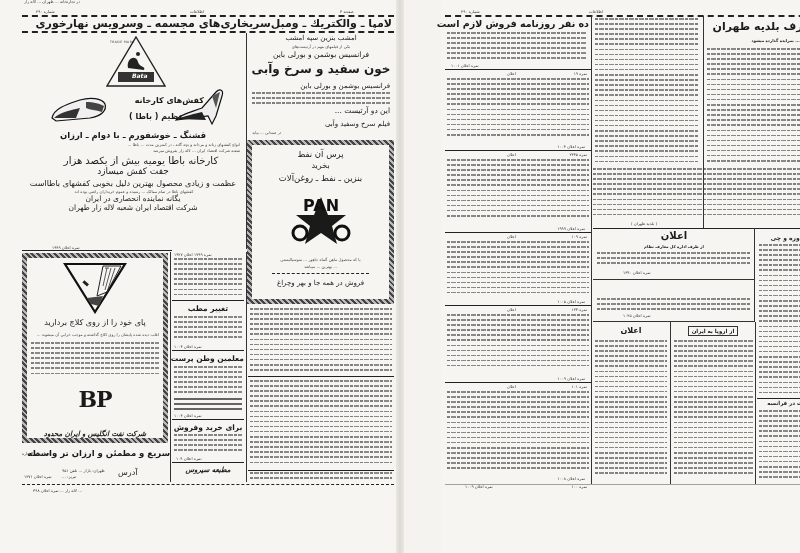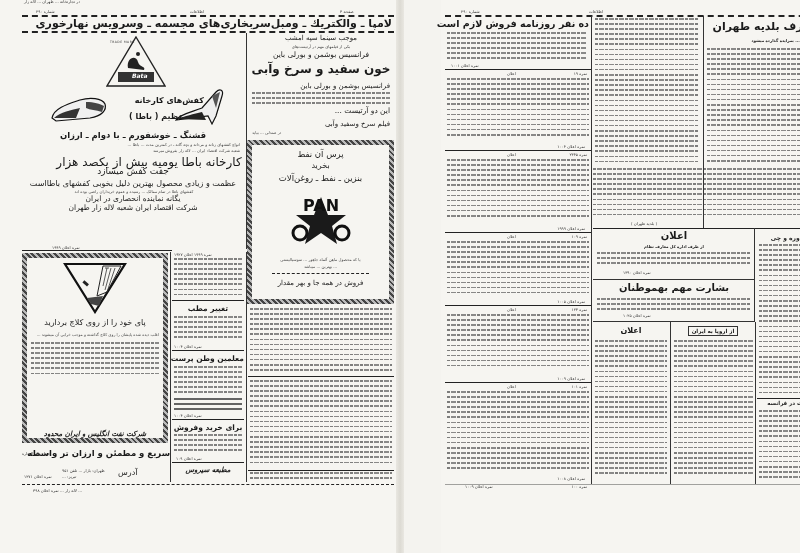--- a/index.html
+++ b/index.html
@@ -55,34 +55,34 @@
     <svg class="abs" style="left:150px; top:52px;" width="54" height="40" viewBox="0 0 54 40">
       <path d="M4 34 C 8 28, 20 26, 30 22 L 44 6 C 48 2, 52 4, 50 10 L 44 30 L 40 38 L 36 30 Z" fill="#eee" stroke="#111" stroke-width="1.2"></path>
       <path d="M6 33 C 12 30, 22 28, 30 26 L 34 34 Z" fill="#222"></path>
       <path d="M40 10 L 48 6 L 44 22 Z" fill="#555"></path>
     </svg>
     <div class="head-lg abs" style="right:40px; top:62px; font-size:8px;">کفش‌های کارخانه</div>
     <div class="head-lg abs" style="right:60px; top:78px; font-size:8px;">عظیم ( باطا )</div>
     <div class="head-lg abs" style="left:0; width:222px; top:96px; font-size:8.5px;">قشنگ ـ خوشفورم ـ با دوام ـ ارزان</div>
     <div class="tiny abs" style="left:4px; width:214px; top:108px;">انواع کفشهای زنانه و مردانه و بچه گانه ـ در کمترین مدت ... باطا ...</div>
     <div class="tiny abs" style="left:4px; width:214px; top:114px; text-align:right;">شعبه شرکت اقتصاد ایران ... لاله زار بفروش میرسد</div>
-    <div class="head-lg abs" style="left:16px; width:222px; top:121px; font-size:12px; font-weight:normal;">کارخانه باطا یومیه بیش از یکصد هزار</div>
+    <div class="head-lg abs" style="left:8px; width:222px; top:121px; font-size:10px; font-weight:normal;">کارخانه باطا یومیه بیش از یکصد هزار</div>
     <div class="head-lg abs" style="left:0; width:222px; top:132px; font-size:9px; font-weight:normal;">جفت کفش میسازد</div>
     <div class="head-lg abs" style="left:0; width:222px; top:145px; font-size:8px; font-weight:normal;">عظمت و زیادی محصول بهترین دلیل بخوبی کفشهای باطااست</div>
     <div class="tiny abs" style="left:10px; width:204px; top:155px; text-align:center;">کفشهای باطا در تمام ممالک ... رسیده و عموم خریداران راضی بوده اند</div>
     <div class="head-lg abs" style="left:0; width:222px; top:160px; font-size:7.5px; font-weight:normal;">یگانه نماینده انحصاری در ایران</div>
     <div class="head-lg abs" style="left:0; width:222px; top:169px; font-size:7.5px; font-weight:normal;">شرکت اقتصاد ایران شعبه لاله زار طهران</div>
   </div>
   <span class="stamp abs" style="left:52px; top:245px;">نمره اعلان ۱۹۹۹</span>
   <div class="rule" style="left:22px; top:250px; width:150px; height:1px;"></div>
 
   <div class="vrule" style="left:246px; top:33px; height:216px;"></div>
 
   <div class="abs" style="left:248px; top:34px; width:146px; height:104px;">
-    <div class="head-lg abs" style="left:0; width:146px; top:0; font-size:7px; font-weight:normal;">موجب   سینما سپه   امشب</div>
+    <div class="head-lg abs" style="left:0; width:146px; top:0; font-size:7px; font-weight:normal;">امشب   بنزین سپه   امشب</div>
     <div class="tiny abs" style="left:0; width:146px; top:10px; text-align:center;">بکی از فیلمهای مهم در آرتیست‌های</div>
     <div class="head-lg abs" style="left:0; width:146px; top:16px; font-size:7.5px; font-weight:normal;">فرانسیس بوشمن   و   بورلی باین</div>
     <div class="head-lg abs" style="left:0; width:146px; top:28px; font-size:12px;">خون سفید و سرخ وآبی</div>
     <div class="head-lg abs" style="right:4px; top:48px; font-size:7px; font-weight:normal;">فرانسیس بوشمن و بورلی باین</div>
     <div class="fillertext" style="left:4px; top:58px; width:138px; height:14px;">
         <div class="ln"></div>
         <div class="ln"></div>
         <div class="ln"></div>
       </div>
     <div class="head-lg abs" style="right:4px; top:72px; font-size:7.5px; font-weight:normal;">این دو آرتیست ...</div>
@@ -97,21 +97,21 @@
     <div class="head-lg abs" style="left:0; width:137px; top:28px; font-size:8.5px; font-weight:normal;">بنزین ـ نفط ـ روغن‌آلات</div>
     <svg class="abs" style="left:36px; top:44px;" width="66" height="58" viewBox="0 0 66 58">
       <polygon points="33,8 40,26 58,26 44,37 49,55 33,44 17,55 22,37 8,26 26,26" fill="#1a1a1a"></polygon>
       <text x="33" y="22" text-anchor="middle" font-size="16" font-weight="bold" fill="#111" font-family="DejaVu Sans, sans-serif">PAN</text>
       <circle cx="12" cy="44" r="7" fill="none" stroke="#111" stroke-width="3"></circle>
       <circle cx="54" cy="44" r="7" fill="none" stroke="#111" stroke-width="3"></circle>
     </svg>
     <div class="tiny abs" style="left:4px; width:129px; top:112px; text-align:center;">یا که محصول ماهن آلماه جاهور ... سوسیالیستی</div>
     <div class="tiny abs" style="left:4px; width:129px; top:119px; text-align:center;">... بهترین ... میباشد</div>
     <div class="abs" style="left:20px; top:128px; width:97px; border-top:1px dashed #222;"></div>
-    <div class="head-lg abs" style="left:0; width:137px; top:134px; font-size:7px; font-weight:normal; letter-spacing:1px;">فروش در همه جا و بهر مقدار</div>
+    <div class="head-lg abs" style="left:0; width:137px; top:134px; font-size:7px; font-weight:normal; letter-spacing:1px;">فروش در همه جا و بهر وچراغ</div>
   </div>
 
   <div class="frame-deco" style="left:22px; top:253px; width:146px; height:190px;"></div>
   <div class="abs" style="left:27px; top:258px; width:136px; height:180px;">
     <svg class="abs" style="left:36px; top:4px;" width="64" height="52" viewBox="0 0 64 52">
       <polygon points="2,2 62,2 32,50" fill="none" stroke="#111" stroke-width="2.2"></polygon>
       <path d="M40 4 L 58 4 L 44 30 L 34 34 Z" fill="none" stroke="#222" stroke-width="1"></path>
       <path d="M42 6 L 46 6 M44 6 L 40 24 M48 6 L 42 28 M52 6 L 44 30" stroke="#333" stroke-width=".8"></path>
       <path d="M24 36 L 40 34 L 36 44 L 28 42 Z" fill="#444"></path>
       <rect x="20" y="20" width="6" height="3" transform="rotate(40 23 21)" fill="#222"></rect>
@@ -120,20 +120,21 @@
     <div class="tiny abs" style="left:4px; width:128px; top:74px;">اغلب دیده شده پایشان را روی کلاچ گذاشته و موجب خرابی آن میشوند ...</div>
     <div class="fillertext" style="left:4px; top:84px; width:128px; height:36px;">
         <div class="ln"></div>
         <div class="ln"></div>
         <div class="ln"></div>
         <div class="ln"></div>
         <div class="ln"></div>
         <div class="ln"></div>
         <div class="ln"></div>
       </div>
+    <div class="abs" style="left:0; width:136px; top:128px; text-align:center; font-size:22px; font-weight:bold; font-family:'DejaVu Serif', serif; letter-spacing:-1px;">BP</div>
     <div class="head-lg abs" style="left:0; width:136px; top:172px; font-size:7px; font-style:italic;">شرکت نفت انگلیس و ایران محدود</div>
   </div>
 
   <div class="vrule" style="left:170px; top:252px; height:230px;"></div>
   <div class="vrule" style="left:246px; top:252px; height:230px;"></div>
   <div class="abs" style="left:172px; top:252px; width:72px; height:230px;">
     <div class="stamp" style="position:absolute; left:2px; top:0;">نمره ۱۹۹۹  اعلان ۱۹۲۷</div>
     <div class="fillertext" style="left:2px; top:6px; width:68px; height:40px;">
         <div class="ln"></div>
         <div class="ln"></div>
@@ -441,21 +442,20 @@
     <div class="tiny abs" style="left:0; width:162px; top:16px; text-align:center; font-weight:bold; color:#222;">از طرف اداره کل معارف نظام</div>
     <div class="fillertext" style="left:4px; top:24px; width:154px; height:16px;">
         <div class="ln"></div>
         <div class="ln"></div>
         <div class="ln"></div>
       </div>
     <span class="stamp abs" style="left:30px; top:42px;">نمره اعلان ۱۳۹۰</span>
   </div>
 
   <div class="box" style="left:152px; top:280px; width:162px; height:42px; border-width:0 1px 1px 0;">
-    <div class="head-lg abs" style="left:0; width:162px; top:2px; font-size:10px;">بشارت مهم بهموطنان</div>
     <div class="fillertext" style="left:4px; top:18px; width:154px; height:14px;">
         <div class="ln"></div>
         <div class="ln"></div>
         <div class="ln"></div>
       </div>
     <span class="stamp abs" style="left:30px; top:33px;">نمره اعلان ۱۰۲۵</span>
   </div>
 
   <div class="abs" style="left:316px; top:230px; width:78px; height:168px;">
     <div class="head-lg abs" style="left:0; width:78px; top:4px; font-size:6px;">اخلاق دوره و چی</div>

